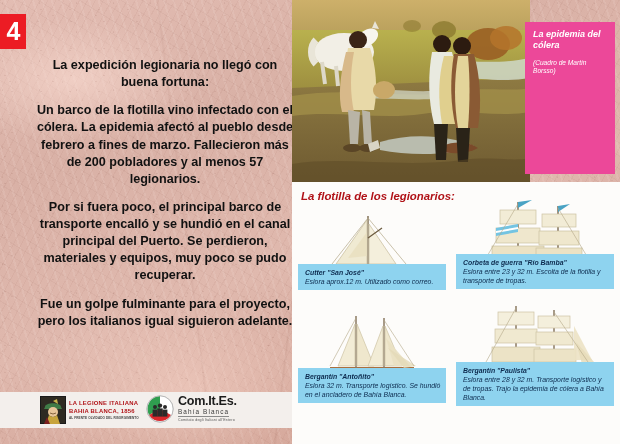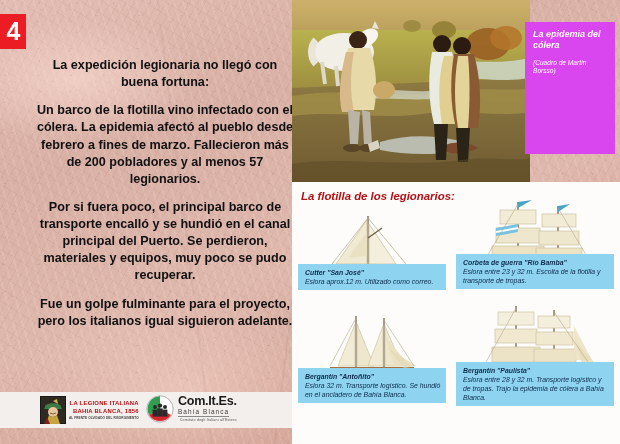--- a/index.html
+++ b/index.html
@@ -71,22 +71,22 @@
 
   
   #painting{
     position:absolute;left:292px;top:0;width:238px;height:182px;overflow:hidden;
     background:linear-gradient(#caa45e,#b5923f);
   }
   #painting svg{display:block;width:100%;height:100%;}
 
   
   #cholera-box{
-    position:absolute;left:525px;top:22px;width:90px;height:132px;
-    background:#d946ef;color:#fff;padding:7px 7px 5px 8px;
+    position:absolute;left:525px;top:22px;width:90px;height:152px;
+    background:#ec4899;color:#fff;padding:7px 7px 5px 8px;
     box-sizing:border-box;
     font-style:italic;font-size:8.6px;line-height:1.24;
   }
   #cholera-title{font-weight:bold;font-size:9px;line-height:1.2;margin-bottom:3px;}
   #cholera-text{font-size:9.1px;line-height:1.26;}
   #cholera-credit{font-size:6.6px;line-height:1.2;margin-top:8px;}
 
   
   #flotilla{
     position:absolute;left:292px;top:182px;width:356px;height:262px;
@@ -104,21 +104,20 @@
     position:absolute;background:#8ed3ef;color:#0d2b4e;
     padding:4px 5px 4px 7px;box-sizing:border-box;
     font-size:6.9px;line-height:1.32;font-style:italic;
   }
   .ship-name{font-weight:bold;display:block;}
 
   
   #logo-bar{
     position:absolute;left:0;bottom:16px;width:292px;height:36px;
     background:#f3efec;
-    text-align:right;
   }
   #logo-legione{position:absolute;left:40px;top:4px;display:flex;align-items:center;gap:3px;}
   #logo-legione .crest{width:26px;height:28px;}
   #legione-text{display:flex;flex-direction:column;justify-content:center;}
   #legione-l1,#legione-l2{
     color:#b01217;font-weight:bold;font-size:5.9px;letter-spacing:.25px;line-height:1.3;
   }
   #legione-l3{color:#444;font-weight:bold;font-size:3.1px;letter-spacing:.1px;line-height:1.3;}
   #logo-comites{position:absolute;left:146px;top:3px;display:flex;align-items:center;gap:4px;}
   #comites-mark{width:28px;height:28px;}

